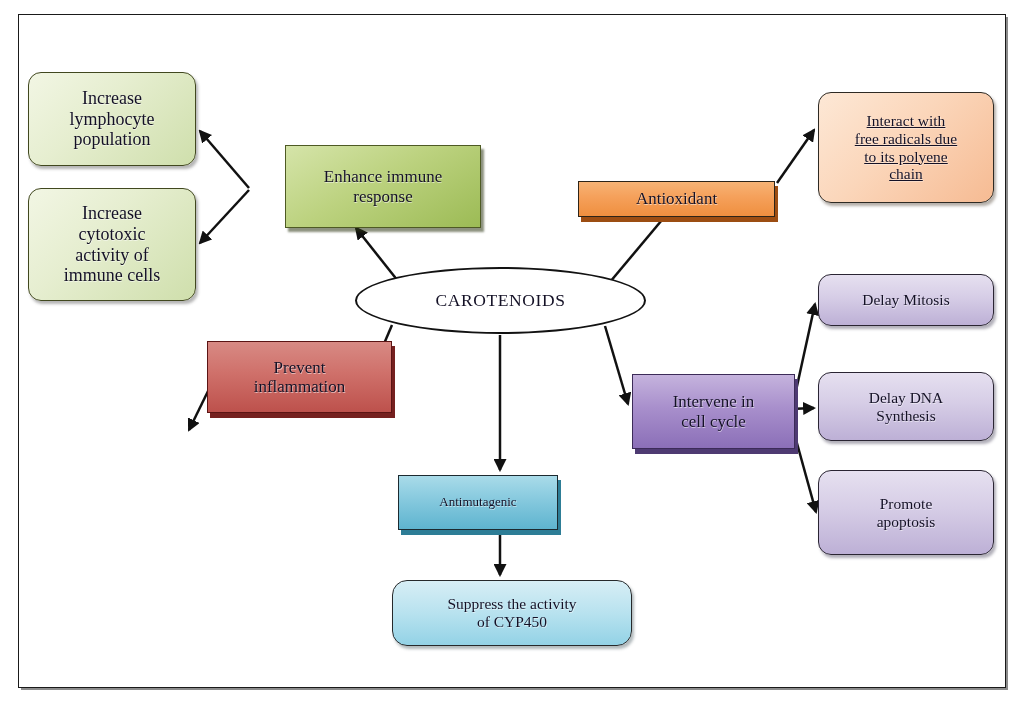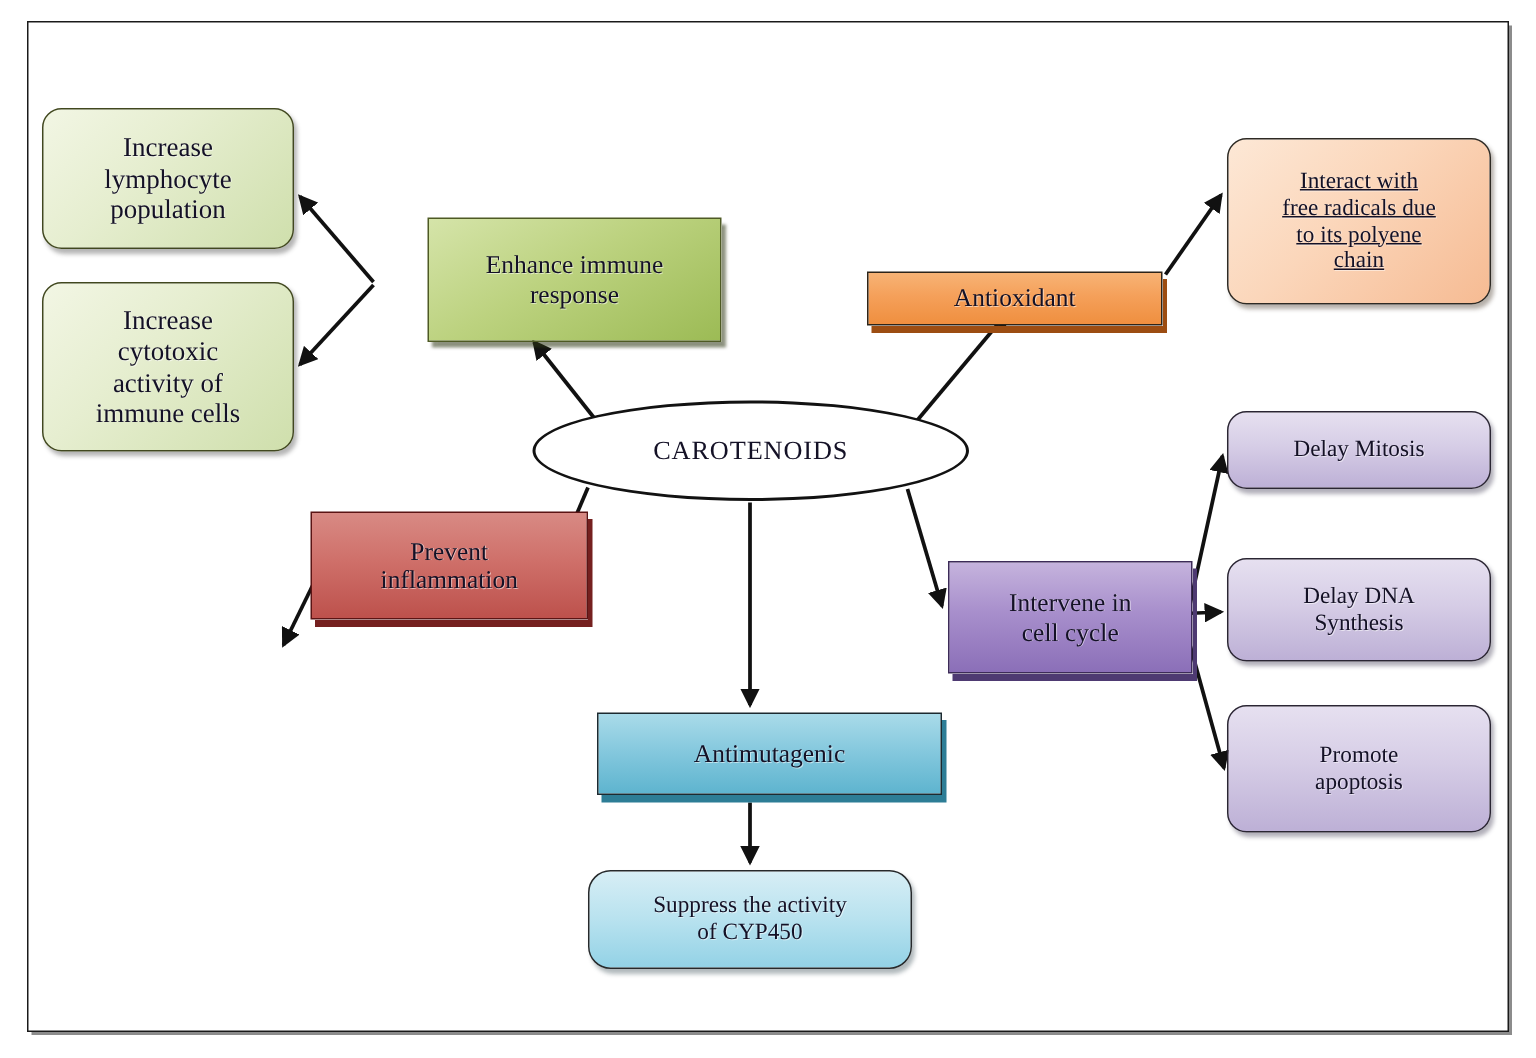--- a/index.html
+++ b/index.html
@@ -128,28 +128,28 @@
     left: 32px; top: 396px; width: 158px; height: 142px;
     background: linear-gradient(135deg, #f6ddd8 0%, #ecc6c0 45%, #dca69e 100%);
     border: 1.7px solid #2c2326;
     border-radius: 15px;
     box-shadow: 2px 3px 3px rgba(70,50,50,0.4);
     font-size: 15.5px;
   }
 
   
   #n-antimutagenic {
-    left: 398px; top: 475px; width: 230px; height: 55px;
+    left: 398px; top: 475px; width: 160px; height: 55px;
     background: linear-gradient(180deg, #a9dbe9 0%, #86c9de 45%, #5eb4cf 100%);
     border: 1.7px solid #1c2a30;
-    font-size: 17px;
+    font-size: 13px;
     box-shadow: 3px 5px 0px #2d7d96;
   }
   #n-cyp450 {
-    left: 392px; top: 580px; width: 216px; height: 66px;
+    left: 392px; top: 580px; width: 240px; height: 66px;
     background: linear-gradient(180deg, #d7eef5 0%, #b8e2ef 50%, #93d2e6 100%);
     border: 1.7px solid #26292b;
     border-radius: 15px;
     box-shadow: 2px 3px 3px rgba(50,70,80,0.38);
     font-size: 15.5px;
   }
 
   
   #n-cellcycle {
     left: 632px; top: 374px; width: 163px; height: 75px;

